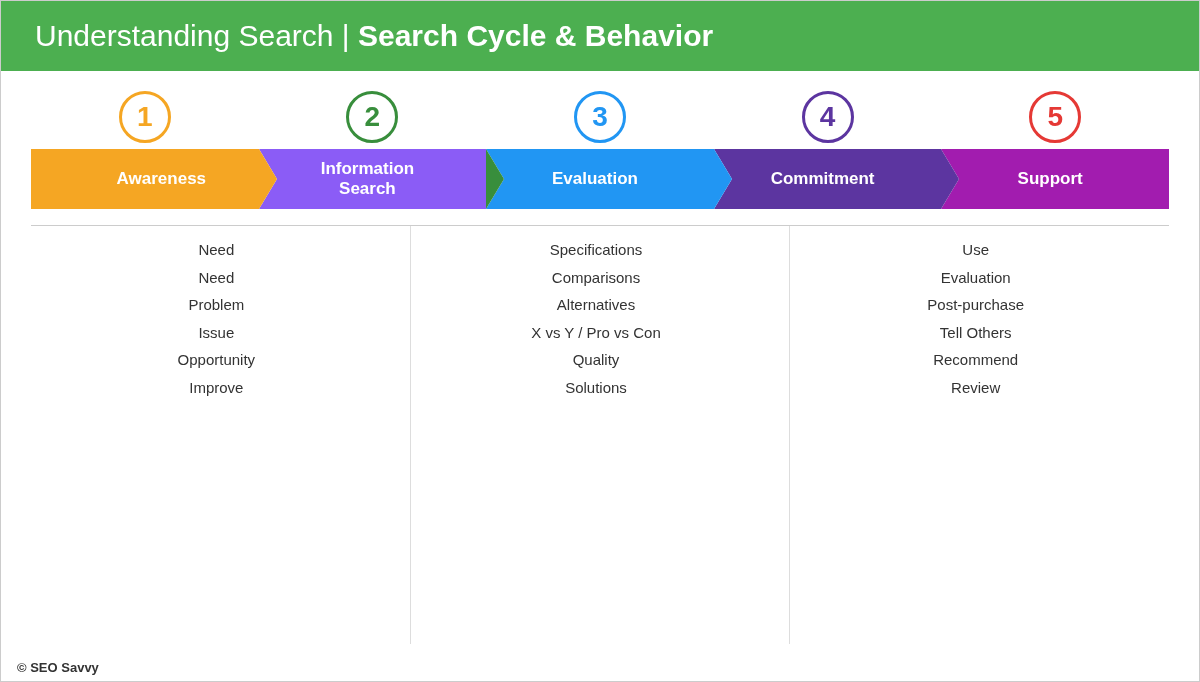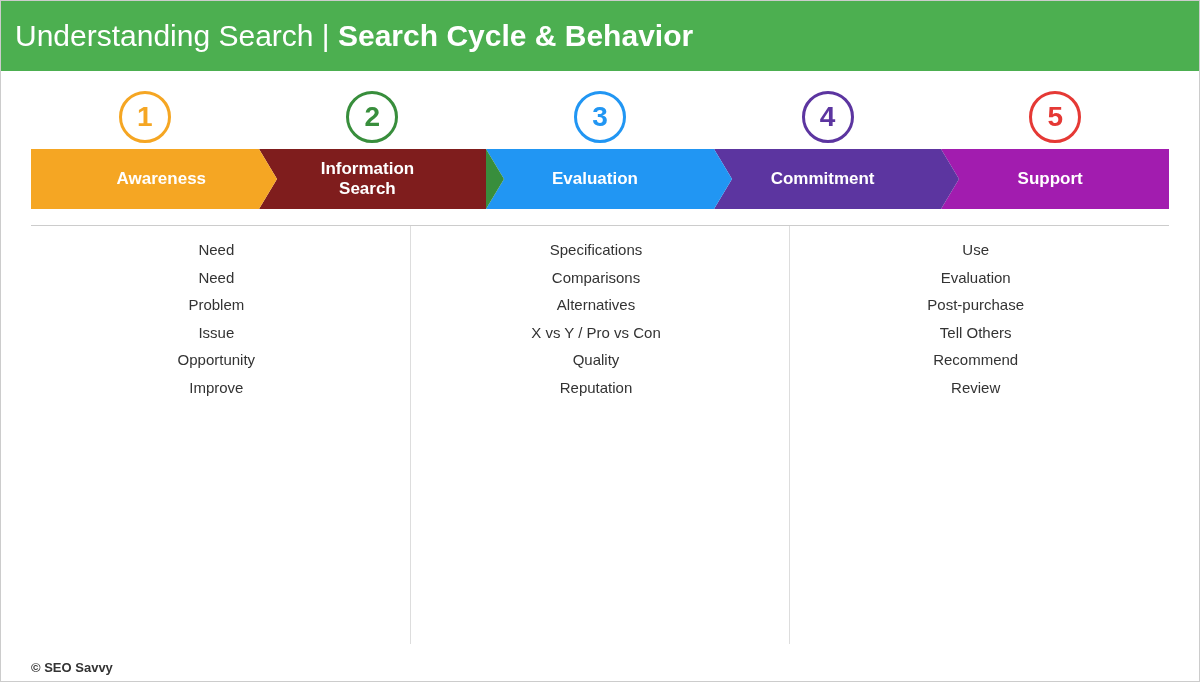--- a/index.html
+++ b/index.html
@@ -13,21 +13,21 @@
     .container {
       width: 1200px;
       height: 682px;
       background: #fff;
       border: 1px solid #ccc;
       display: flex;
       flex-direction: column;
     }
     .header {
       background: #4caf50;
-      padding: 18px 14px;
+      padding: 18px 34px;
       color: #fff;
       font-size: 30px;
       font-weight: normal;
     }
     .header strong {
       font-weight: bold;
     }
     .content {
       flex: 1;
       padding: 20px 30px 10px 30px;
@@ -98,21 +98,21 @@
       border-top: 30px solid transparent;
       border-bottom: 30px solid transparent;
       border-left: 18px solid #fff;
       z-index: 2;
     }
     .step-1 .arrow-shape { background: #f5a623; }
     .step-1 .arrow-shape::after { border-left-color: #f5a623; }
     .step-1 .arrow-shape::before { display: none; }
     .step-1 .step-number-circle { border-color: #f5a623; color: #f5a623; }
 
-    .step-2 .arrow-shape { background: #7f1d1d; }
+    .step-2 .arrow-shape { background: #8b5cf6; }
     .step-2 .arrow-shape::after { border-left-color: #388e3c; }
     .step-2 .step-number-circle { border-color: #388e3c; color: #388e3c; }
 
     .step-3 .arrow-shape { background: #2196f3; }
     .step-3 .arrow-shape::after { border-left-color: #2196f3; }
     .step-3 .step-number-circle { border-color: #2196f3; color: #2196f3; }
 
     .step-4 .arrow-shape { background: #5c35a0; align-items: center; }
     .step-4 .arrow-shape::after { border-left-color: #5c35a0; }
     .step-4 .step-number-circle { border-color: #5c35a0; color: #5c35a0; }
@@ -145,21 +145,21 @@
     .keyword-col:last-child {
       border-right: none;
     }
     .keyword-item {
       font-size: 15px;
       color: #333;
       text-align: center;
       line-height: 1.3;
     }
     .footer {
-      padding: 6px 30px;
+      padding: 6px 16px;
       font-size: 13px;
       color: #333;
       font-weight: bold;
     }
   </style>
 </head>
 <body>
 
 <div class="container">
   <div class="header">
@@ -207,21 +207,21 @@
           <div class="keyword-item">Issue</div>
           <div class="keyword-item">Opportunity</div>
           <div class="keyword-item">Improve</div>
         </div>
         <div class="keyword-col">
           <div class="keyword-item">Specifications</div>
           <div class="keyword-item">Comparisons</div>
           <div class="keyword-item">Alternatives</div>
           <div class="keyword-item">X vs Y / Pro vs Con</div>
           <div class="keyword-item">Quality</div>
-          <div class="keyword-item">Reputation</div>
+          <div class="keyword-item">Solutions</div>
         </div>
         <div class="keyword-col">
           <div class="keyword-item">Use</div>
           <div class="keyword-item">Evaluation</div>
           <div class="keyword-item">Post-purchase</div>
           <div class="keyword-item">Tell Others</div>
           <div class="keyword-item">Recommend</div>
           <div class="keyword-item">Review</div>
         </div>
       </div>

